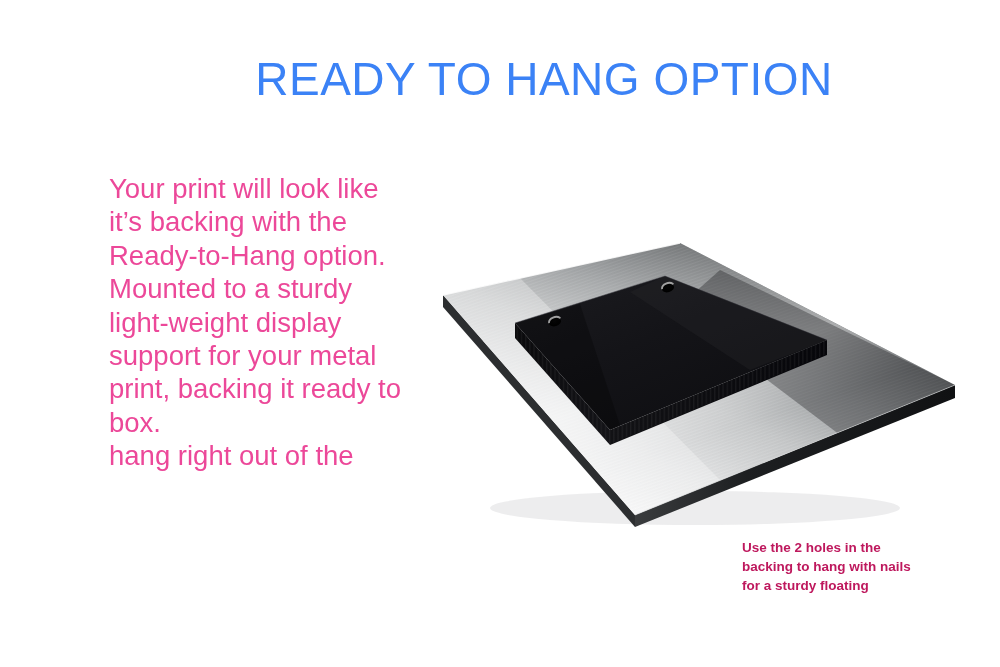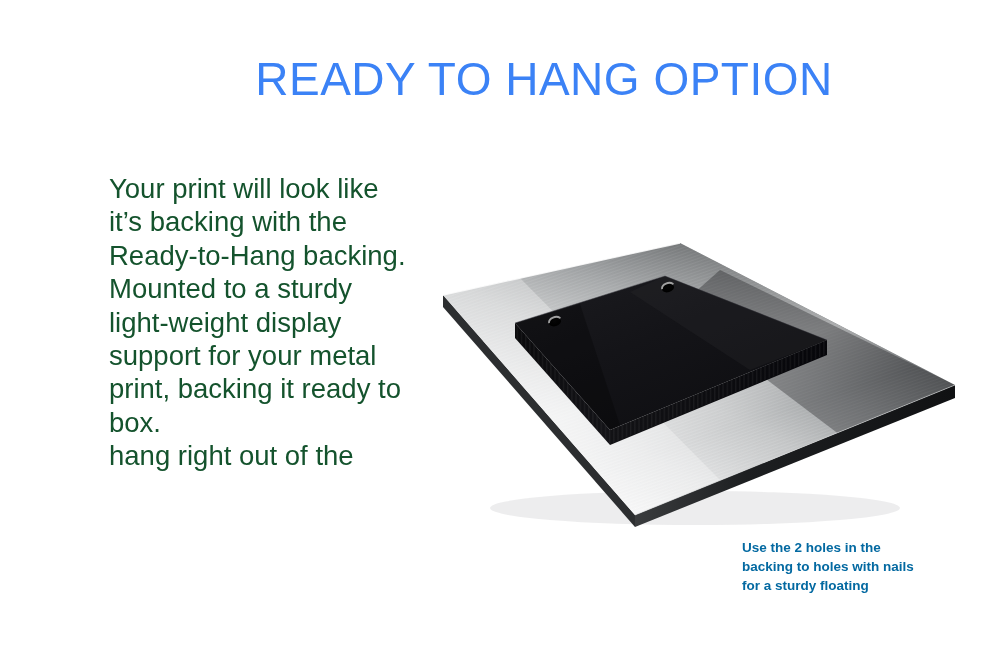--- a/index.html
+++ b/index.html
@@ -36,37 +36,37 @@
 
   
   #body-copy {
     position: absolute;
     left: 109px;
     top: 172px;
     width: 300px;
     font-size: 27.5px;
     line-height: 33.4px;
     font-weight: 400;
-    color: #14532d;
+    color: #ec4899;
   }
   #body-copy .copy-line {
     display: block;
     white-space: nowrap;
   }
 
   
   #hang-caption {
     position: absolute;
     left: 742px;
     top: 538px;
     width: 250px;
     font-size: 13.5px;
     line-height: 19px;
     font-weight: bold;
-    color: #0369a1;
+    color: #be185d;
   }
   #hang-caption .caption-line {
     display: block;
     white-space: nowrap;
   }
 
   
   #product-photo {
     position: absolute;
     left: 420px;
@@ -81,21 +81,21 @@
   }
 </style>
 </head>
 <body>
 
 <div id="page-title">READY TO HANG OPTION</div>
 
 <div id="body-copy">
   <span class="copy-line">Your print will look like</span>
   <span class="copy-line">it’s backing with the</span>
-  <span class="copy-line">Ready-to-Hang backing.</span>
+  <span class="copy-line">Ready-to-Hang option.</span>
   <span class="copy-line">Mounted to a sturdy</span>
   <span class="copy-line">light-weight display</span>
   <span class="copy-line">support for your metal</span>
   <span class="copy-line">print, backing it ready to</span>
   <span class="copy-line">box.</span>
   <span class="copy-line">hang right out of the</span>
 </div>
 
 <div id="product-photo">
   <svg viewBox="0 0 560 300" xmlns="http://www.w3.org/2000/svg">
@@ -214,15 +214,15 @@
     </g>
     <g>
       <ellipse cx="135" cy="92" rx="6.2" ry="4.2" fill="url(#holeBore)" transform="rotate(-17 135 92)"></ellipse>
       <path d="M 129.2 90.6 A 6.2 4.2 0 0 1 140.8 89.4" transform="rotate(-17 135 92)" fill="none" stroke="#a9a9a9" stroke-width="1.9" stroke-linecap="round" opacity="0.95"></path>
     </g>
   </svg>
 </div>
 
 <div id="hang-caption">
   <span class="caption-line">Use the 2 holes in the</span>
-  <span class="caption-line">backing to holes with nails</span>
+  <span class="caption-line">backing to hang with nails</span>
   <span class="caption-line">for a sturdy floating</span>
 </div>
 
 </body></html>

